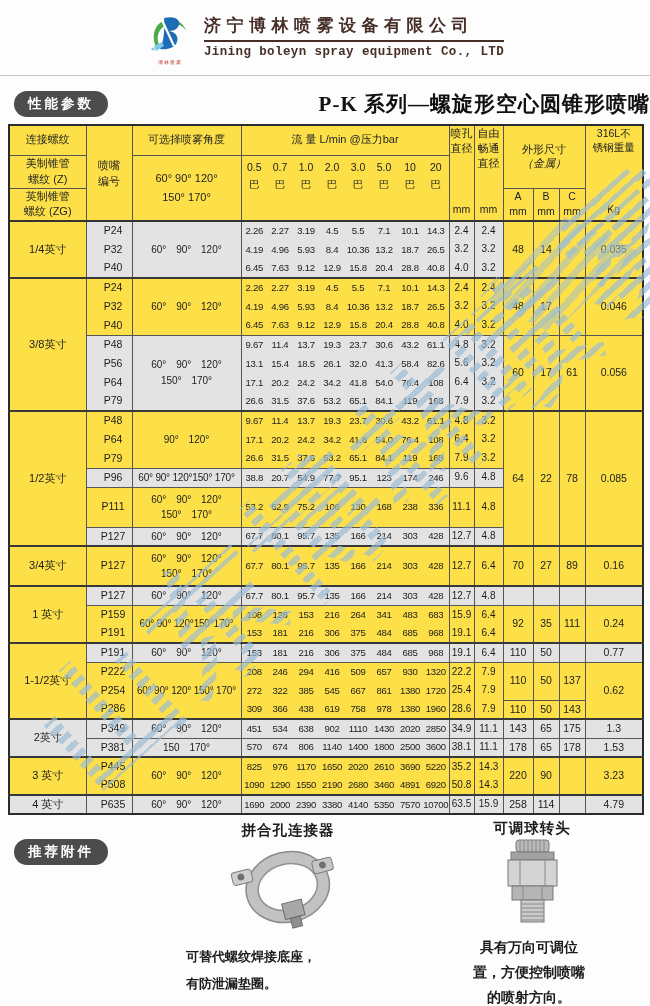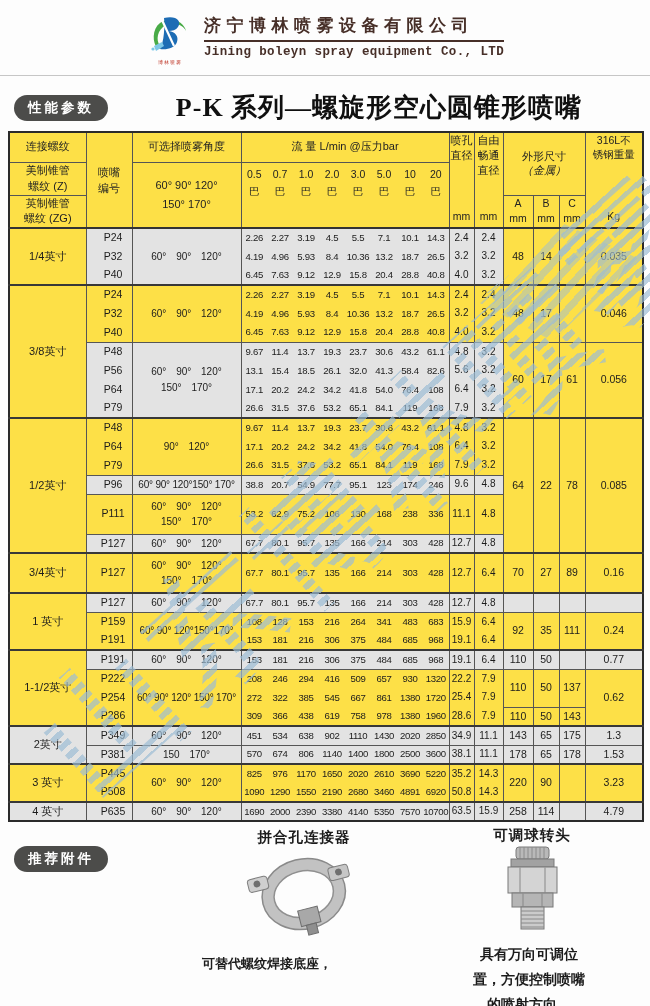--- a/index.html
+++ b/index.html
@@ -12,21 +12,21 @@
   .logo-cap{font-size:5px;color:#c03a2b;letter-spacing:1px;margin-top:-2px;}
   .co-text{padding-top:1px;}
   .co-cn{font-size:17px;font-weight:bold;letter-spacing:5.5px;color:#472f28;
          border-bottom:2px solid #472f28;padding-bottom:3px;white-space:nowrap;}
   .co-en{font-size:12.5px;font-weight:bold;color:#472f28;margin-top:3px;letter-spacing:0.4px;font-family:Liberation Mono, monospace;}
   
   .title-row{display:flex;align-items:center;margin:14px 0 6px;}
   .badge{display:inline-block;background:#4c4c4a;color:#fff;font-size:13.5px;font-weight:bold;
          letter-spacing:3px;padding:4px 14px;border-radius:13px;white-space:nowrap;}
   .title-badge{margin-left:14px;text-align:center;}
-  .page-title{flex:1;text-align:center;font-size:26px;font-weight:bold;letter-spacing:1px;
+  .page-title{flex:1;text-align:right;font-size:21px;font-weight:bold;letter-spacing:1px;
               font-family:"Liberation Serif","DejaVu Serif",serif;color:#101010;}
   
   .tblwrap{position:relative;margin:6px 8px 0;}
   table.spec{border-collapse:collapse;table-layout:fixed;width:634px;border:2.5px solid #2b2b2b;background:#fde047;}
   col.c-conn{width:77px}col.c-noz{width:46px}col.c-ang{width:109px}
   col.c-fl{width:26px}col.c-d1{width:25px}col.c-d2{width:29px}
   col.c-a{width:30px}col.c-b{width:26px}col.c-c{width:26px}col.c-kg{width:58px}
   th,td{padding:0;text-align:center;vertical-align:middle;font-weight:normal;line-height:1.25;}
   th{font-size:11px;color:#222;}
   .h1{height:30px}.h2{height:33px}.h3{height:31px}
@@ -70,21 +70,21 @@
   .wm{position:absolute;left:-6px;top:568px;font-size:132px;font-weight:bold;letter-spacing:8px;
       white-space:nowrap;transform:rotate(-42deg);transform-origin:0 0;pointer-events:none;opacity:.72;
       background:repeating-linear-gradient(0deg,rgba(156,188,212,.95) 0 6px,rgba(156,188,212,0) 6px 11px);
       -webkit-background-clip:text;background-clip:text;color:transparent;}
   .wm2{position:absolute;right:4px;top:92px;width:158px;height:118px;pointer-events:none;opacity:.55;
        background:repeating-linear-gradient(-48deg,rgba(156,188,212,.9) 0 7px,transparent 7px 14px);
        clip-path:polygon(52% 0,100% 30%,46% 100%,0 68%);}
   
   .bottom{position:relative;height:168px;margin-top:4px;}
   .acc-badge{position:absolute;left:14px;top:20px;}
-  .acc1{position:absolute;left:184px;top:2px;width:240px;text-align:center;}
+  .acc1{position:absolute;left:168px;top:2px;width:240px;text-align:center;}
   .acc2{position:absolute;left:452px;top:0;width:160px;text-align:center;}
   .acc-title{font-size:14.5px;font-weight:bold;letter-spacing:1px;}
   .acc-cap{margin-top:2px;text-align:left;padding-left:18px;font-size:13px;font-weight:bold;line-height:2.05;}
   .acc-cap2{margin-top:1px;text-align:center;width:118px;margin-left:18px;font-size:14px;font-weight:bold;line-height:1.8;}
 </style>
 </head>
 <body>
 
 <div class="co-header">
   <div class="logo-box">
@@ -725,20 +725,21 @@
         <rect x="9" y="20" width="20" height="13" rx="3" fill="#cfcfcf" stroke="#7e7e7e"></rect>
         <circle cx="18" cy="26" r="3.4" fill="#6f6f6f"></circle>
         <rect x="90" y="28" width="20" height="13" rx="3" fill="#c6c6c6" stroke="#7e7e7e"></rect>
         <circle cx="100" cy="34" r="3.4" fill="#6f6f6f"></circle>
         <rect x="51" y="62" width="20" height="16" fill="#a8a8a8" stroke="#6d6d6d"></rect>
         <rect x="56" y="78" width="10" height="10" fill="#8f8f8f" stroke="#6d6d6d"></rect>
       </g>
     </svg>
     <div class="acc-cap">
       <div>可替代螺纹焊接底座，</div>
+      <div>有防泄漏垫圈。</div>
     </div>
   </div>
 
   <div class="acc2">
     <div class="acc-title">可调球转头</div>
     <svg width="78" height="92" viewBox="0 0 78 92">
       <rect x="23" y="2" width="33" height="12" rx="3" fill="#b9b9b9" stroke="#7a7a7a"></rect>
       <path d="M27 2 V14 M31 2 V14 M35 2 V14 M39 2 V14 M43 2 V14 M47 2 V14 M51 2 V14" stroke="#8c8c8c" stroke-width="1"></path>
       <rect x="18" y="14" width="43" height="8" fill="#a2a2a2" stroke="#7a7a7a"></rect>
       <rect x="15" y="22" width="49" height="26" fill="#d4d4d4" stroke="#787878"></rect>

